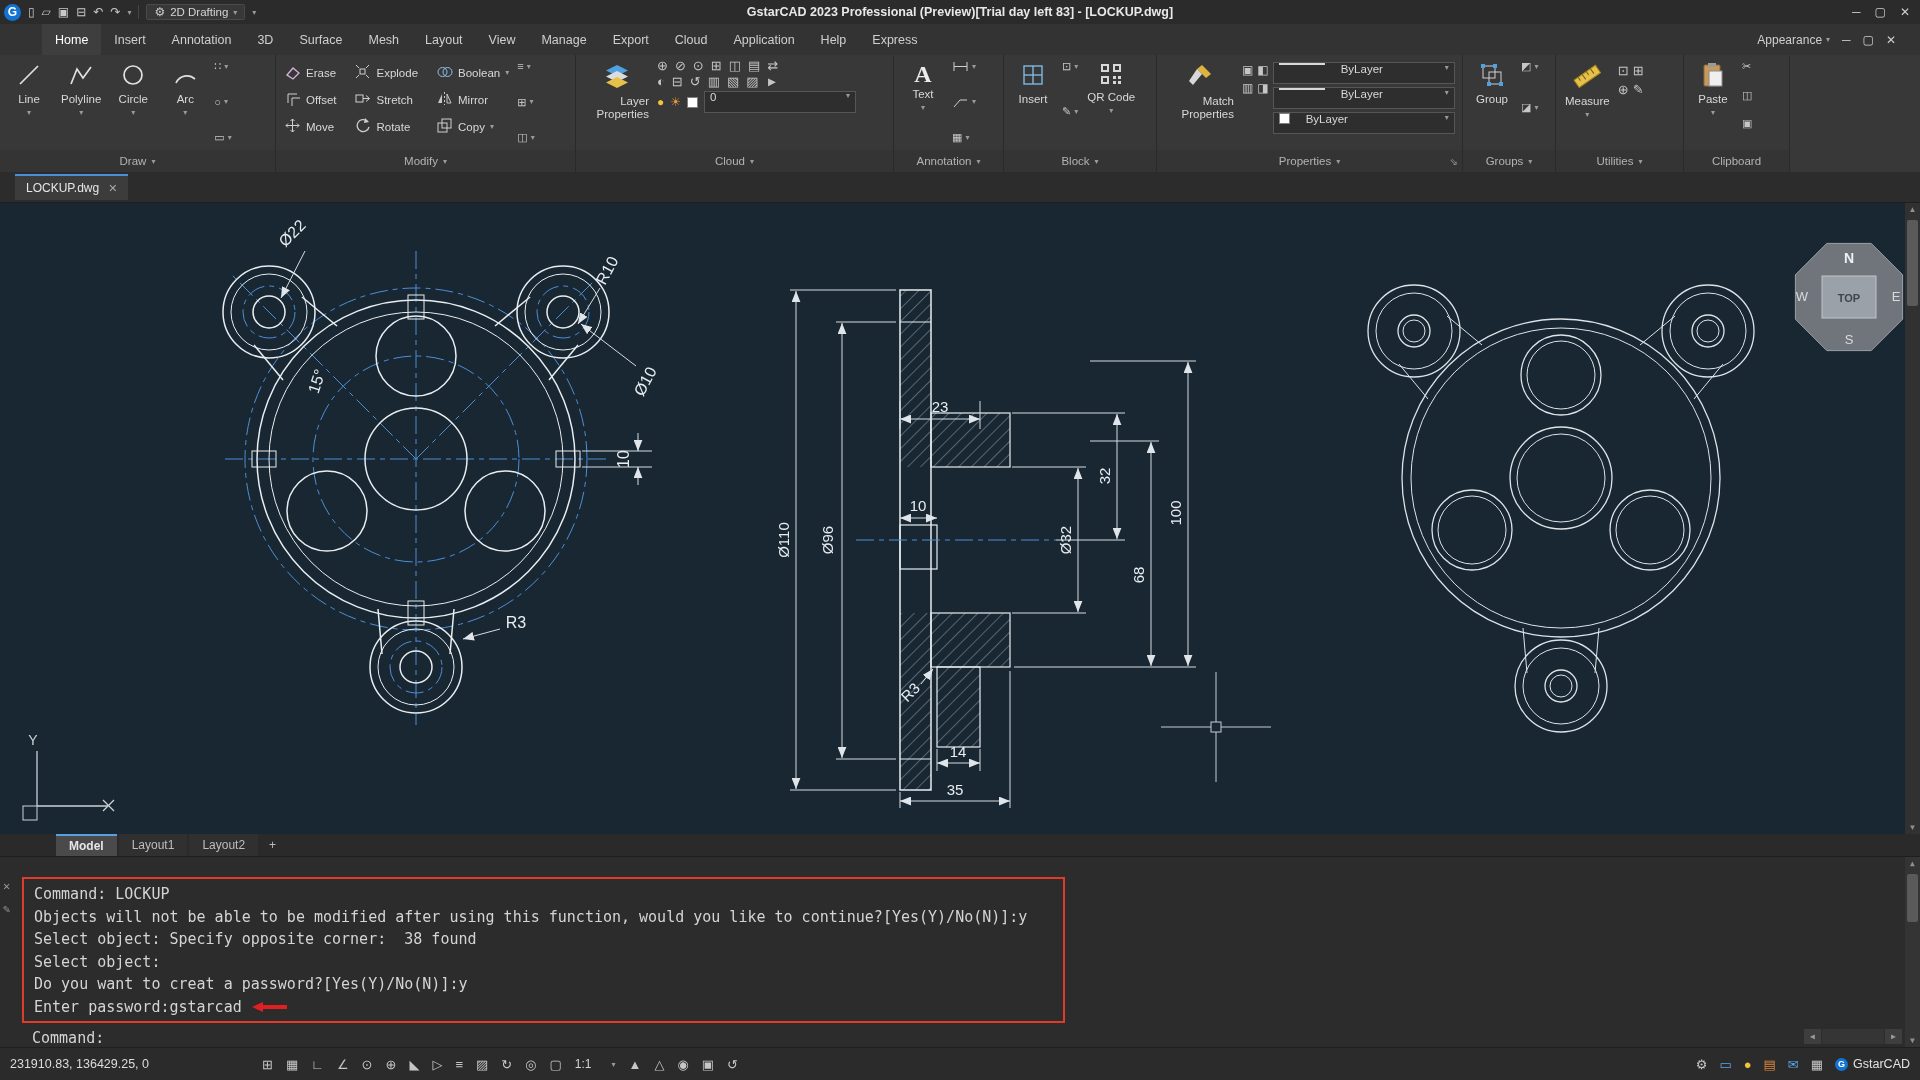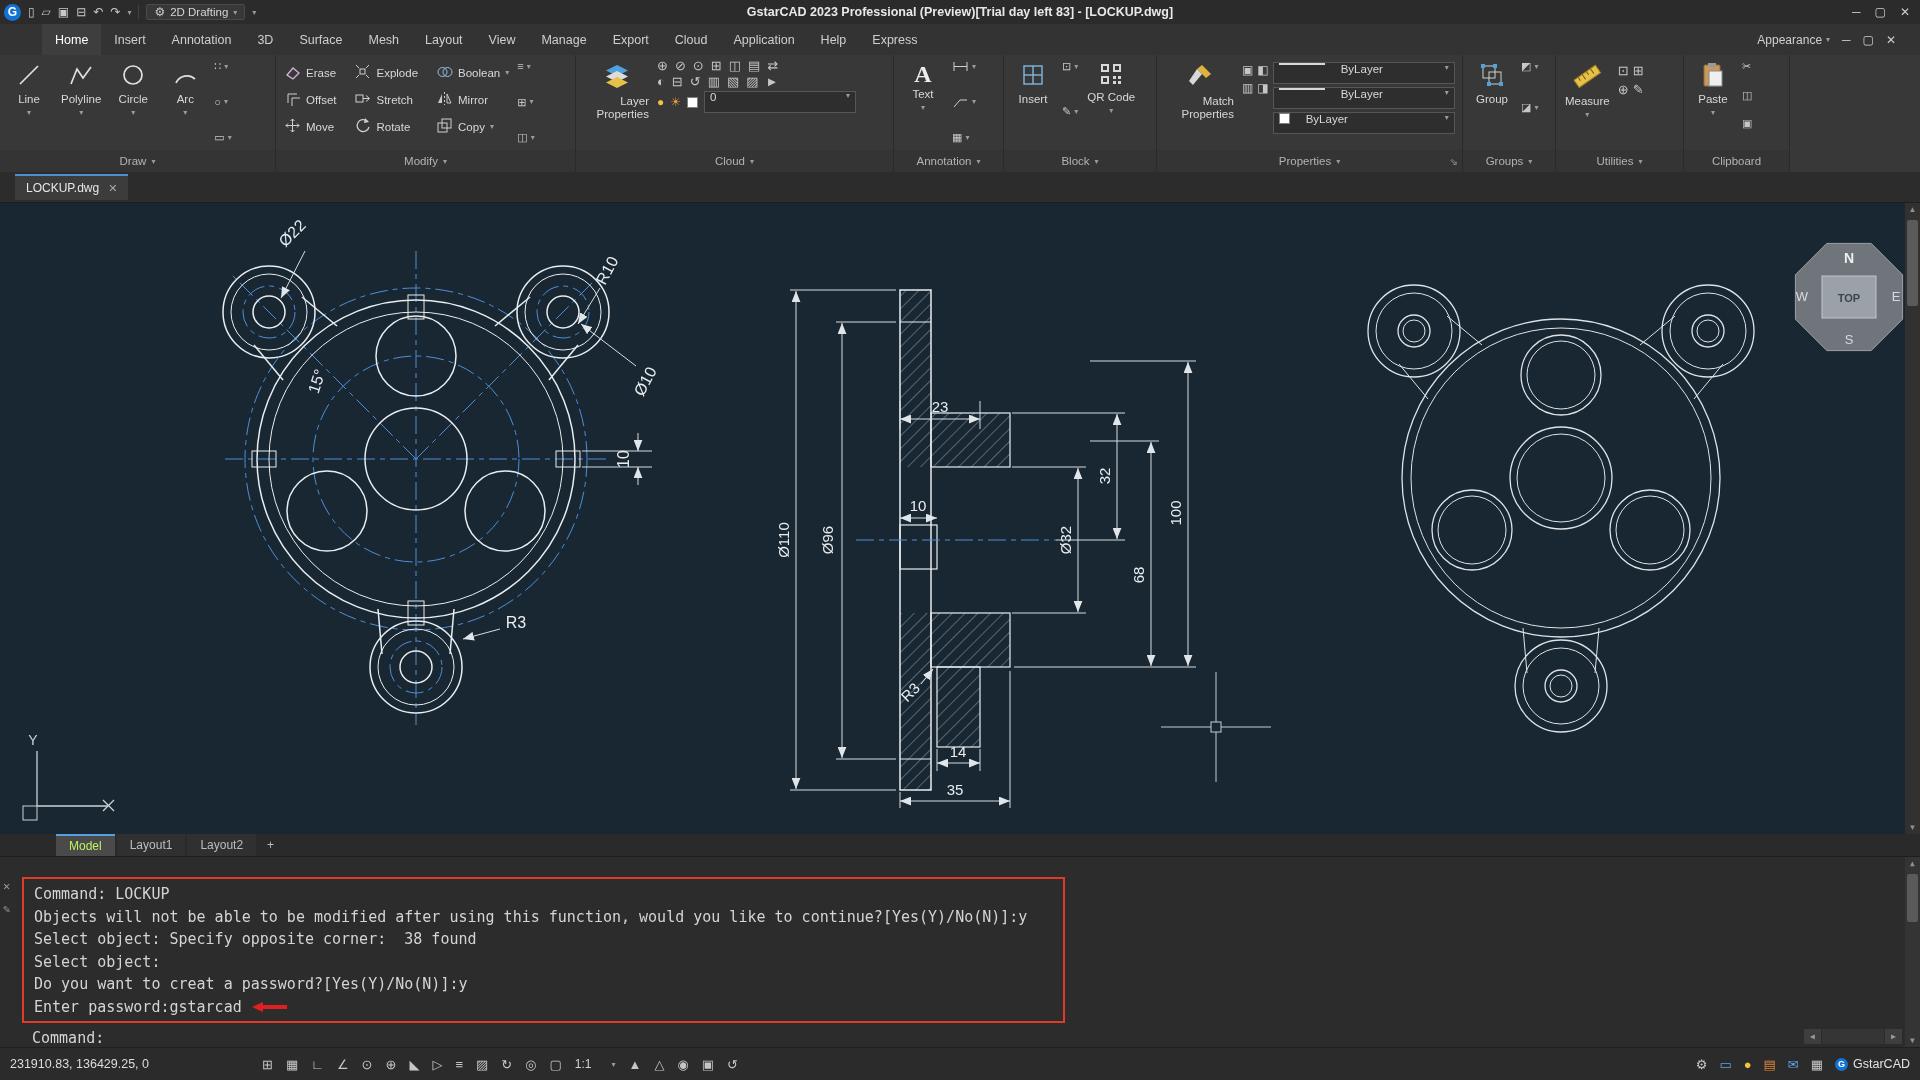--- a/index.html
+++ b/index.html
@@ -60,21 +60,21 @@
   
   .canvas{height:631px;position:relative;background:#192733;flex:none;overflow:hidden}
   .canvas svg{position:absolute;inset:0}
   .vscroll{position:absolute;right:0;top:0;bottom:0;width:15px;background:#313131;display:flex;flex-direction:column;align-items:center;justify-content:space-between;padding:2px 0;z-index:5}
   .vscroll .sa{color:#8f8f8f;font-size:8px}
   .vthumb{position:absolute;top:17px;left:2px;width:11px;height:86px;background:#5a5a5a;border-radius:2px}
 
   
   .ltabs{height:23px;background:#2a2a2a;display:flex;align-items:stretch;padding-left:56px;gap:2px;flex:none;border-bottom:1px solid #1e1e1e}
   .ltab{padding:0 13px;display:flex;align-items:center;font-size:12px;color:#bdbdbd;background:#303030}
-  .ltab.active{background:#4a4a4a;color:#bef264;font-weight:normal;border-top:2px solid #5a9fe0}
+  .ltab.active{background:#4a4a4a;color:#e5e5e5;font-weight:bold;border-top:2px solid #5a9fe0}
   .ltab-add{padding:0 9px;display:flex;align-items:center;color:#bdbdbd}
 
   
   .cmd{height:190px;background:#2c2c2c;position:relative;font-family:"DejaVu Sans Mono","Liberation Mono",monospace;font-size:15px;color:#d4d4d4;flex:none}
   .cmd-gutter{position:absolute;left:3px;top:22px;display:flex;flex-direction:column;gap:9px;color:#9a9a9a;font-size:12px}
   .redbox{position:absolute;left:22px;top:20px;width:1043px;height:146px;border:2px solid #e03a2a;padding:4px 10px}
   .cline{height:22.5px;line-height:22.5px;white-space:pre;display:flex;align-items:center}
   .red-arrow{display:inline-flex;align-items:center;margin-left:10px}
   .ra-head{width:0;height:0;border-top:5px solid transparent;border-bottom:5px solid transparent;border-right:11px solid #e02020}
   .ra-bar{width:24px;height:4px;background:#e02020}

